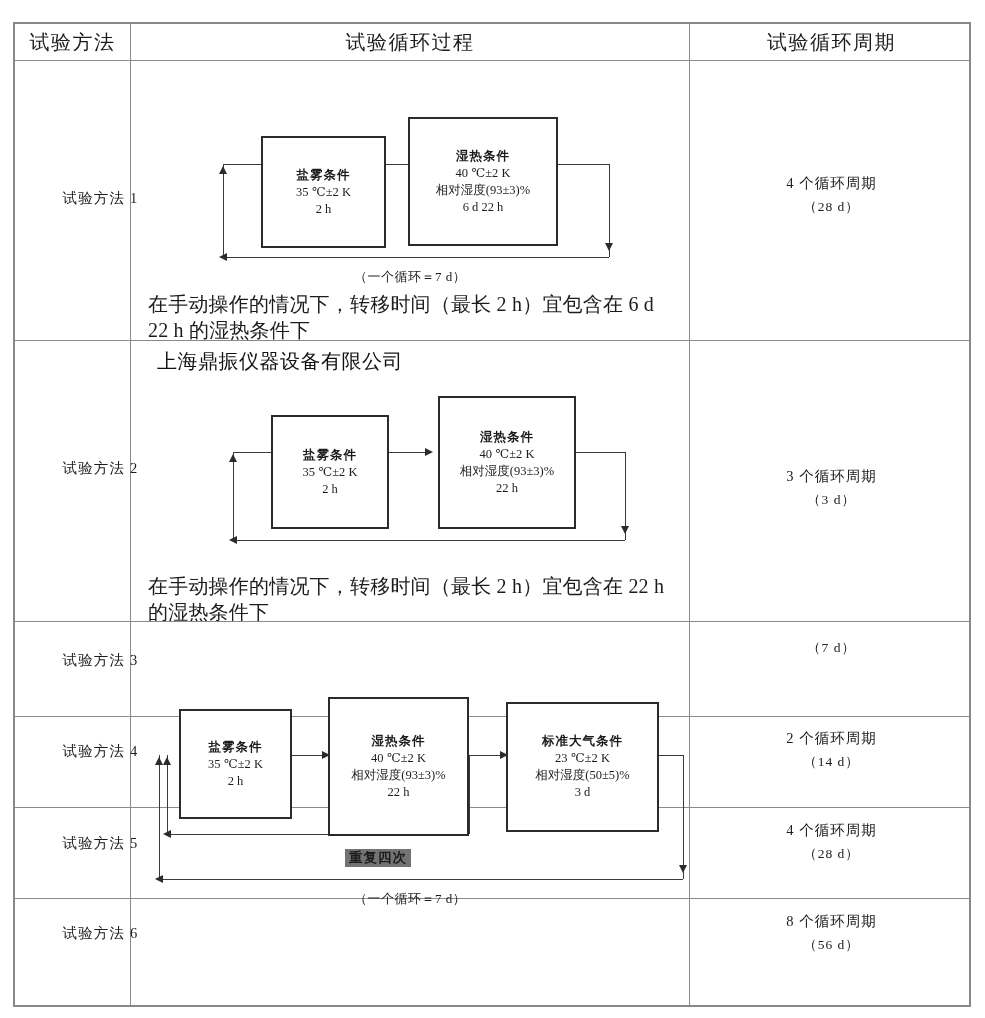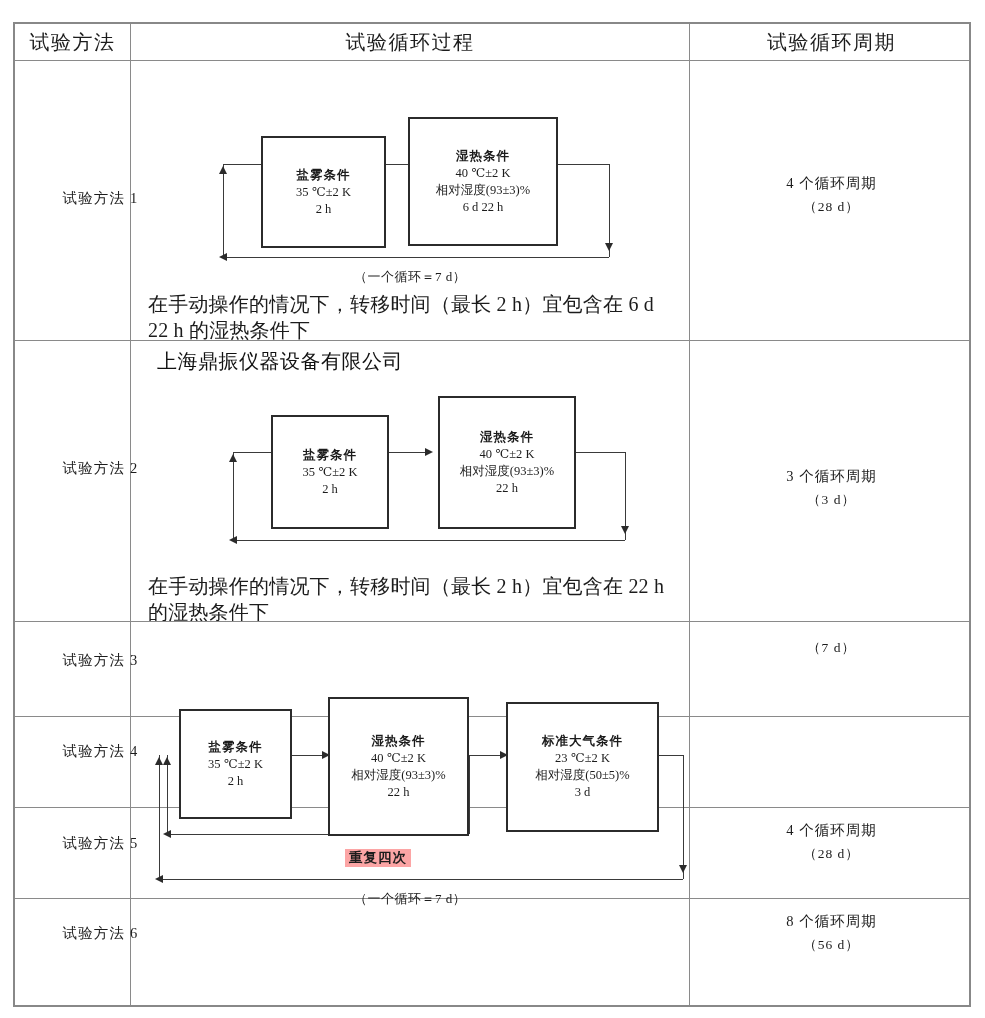--- a/index.html
+++ b/index.html
@@ -89,21 +89,21 @@
   .caption{
     position:absolute;text-align:center;font-size:13px;letter-spacing:0.5px;
     white-space:nowrap;z-index:4;
   }
   .note{
     position:absolute;font-size:20px;line-height:26px;letter-spacing:0.2px;
     z-index:4;
   }
   .repeat{
     position:absolute;text-align:center;font-size:13.5px;font-weight:bold;
-    letter-spacing:1px;white-space:nowrap;z-index:4;background:#fca5a5;padding:0 4px;
+    letter-spacing:1px;white-space:nowrap;z-index:4;background:#737373;padding:0 4px;
   }
   .watermark{
     position:absolute;font-family:"DejaVu Sans","Liberation Sans",sans-serif;
     font-size:20px;color:#111;letter-spacing:0.5px;white-space:nowrap;z-index:5;
   }
 </style>
 </head>
 <body>
 
 <div class="table">
@@ -132,20 +132,24 @@
     <div>4 个循环周期</div>
     <div class="l2">（28 d）</div>
   </div>
   <div class="cycle y2">
     <div>3 个循环周期</div>
     <div class="l2">（3 d）</div>
   </div>
   <div class="cycle y3">
     <div class="l2">（7 d）</div>
   </div>
+  <div class="cycle y4">
+    <div>2 个循环周期</div>
+    <div class="l2">（14 d）</div>
+  </div>
   <div class="cycle y5">
     <div>4 个循环周期</div>
     <div class="l2">（28 d）</div>
   </div>
   <div class="cycle y6">
     <div>8 个循环周期</div>
     <div class="l2">（56 d）</div>
   </div>
 
   <div class="diagram d1">

